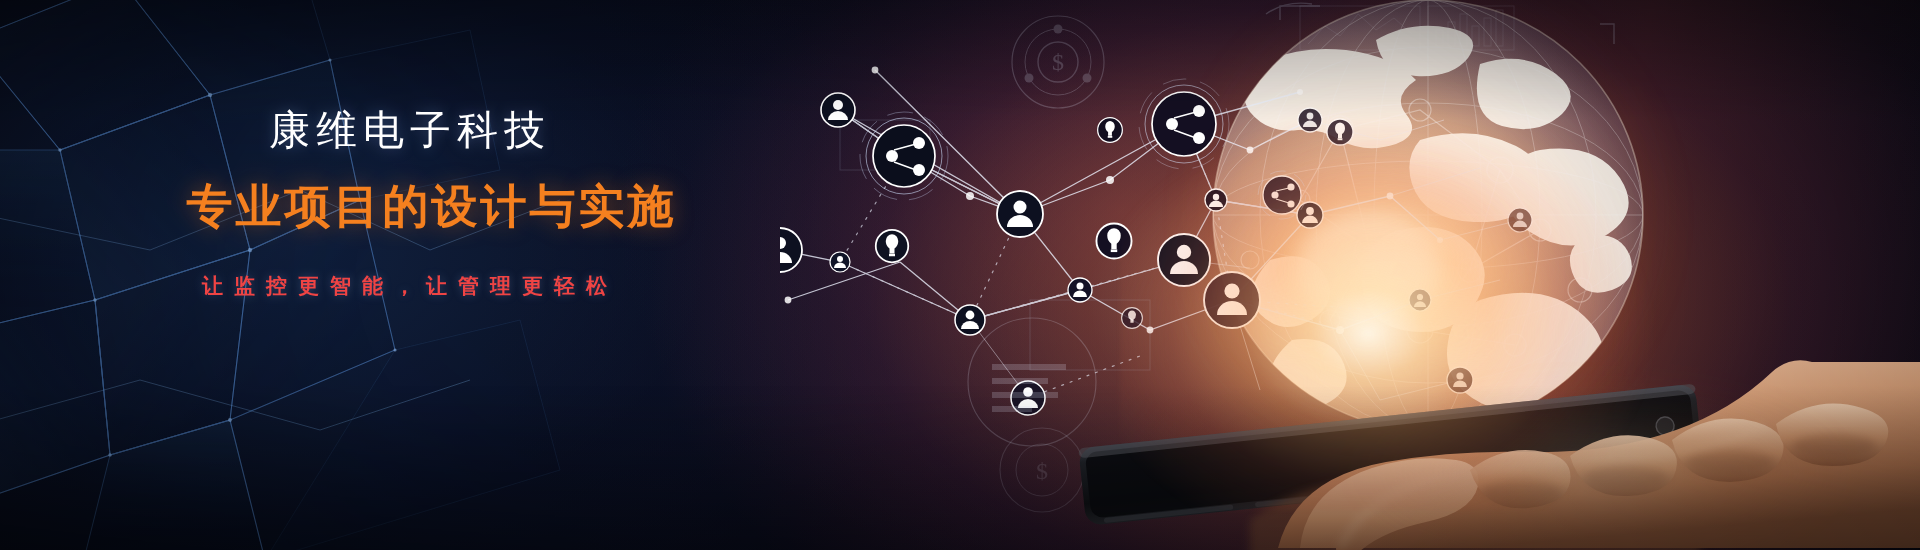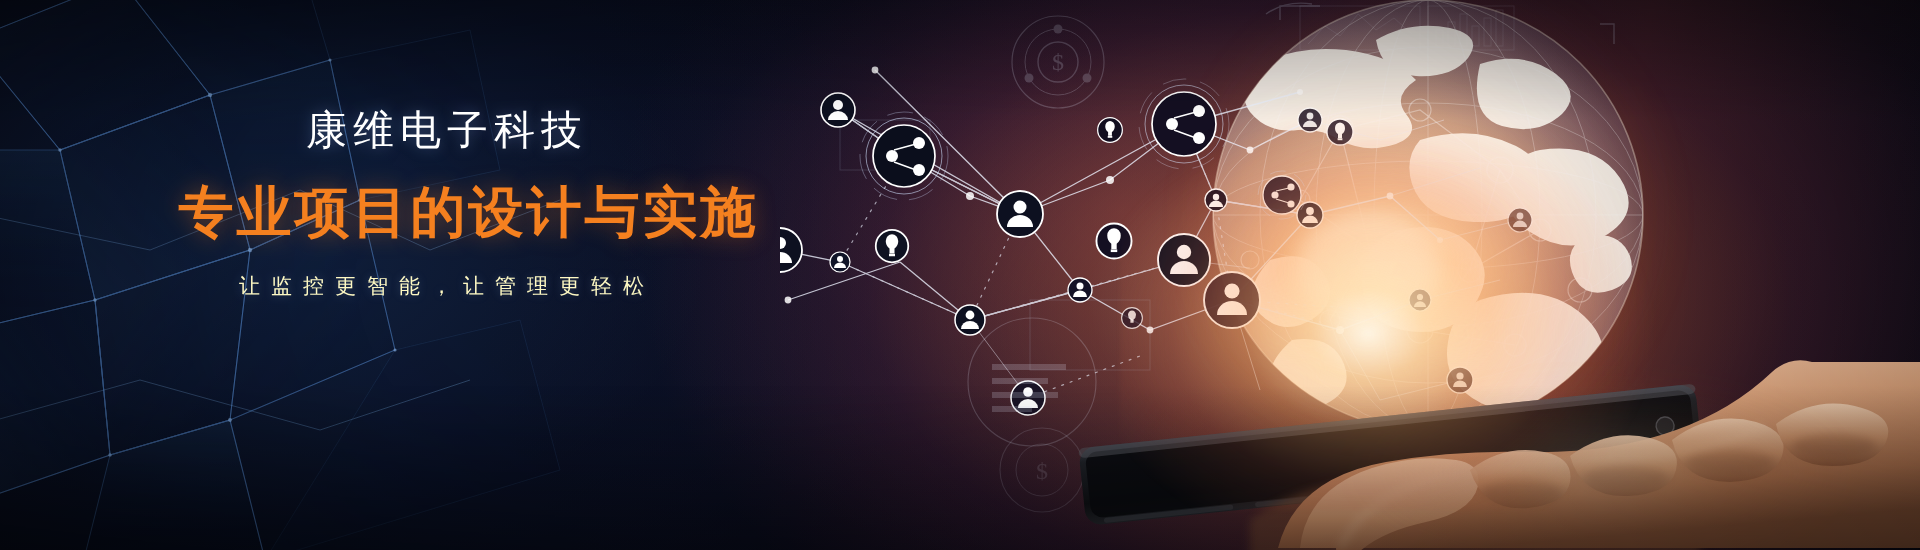--- a/index.html
+++ b/index.html
@@ -38,54 +38,53 @@
   
   .poly{position:absolute;left:0;top:0;width:620px;height:550px;opacity:.95;}
 
   
   .art{position:absolute;left:780px;top:0;width:1140px;height:550px;}
 
   
   .copy{
     position:absolute;left:0;top:0;width:820px;height:550px;
     text-align:center;
-    margin-left:37px;
   }
   .company{
     position:absolute;left:0;right:0;top:103px;
     color:#ffffff;
     font-size:41px;
     letter-spacing:6px;
     font-weight:400;
     text-shadow:0 0 14px rgba(150,185,255,.35);
     white-space:nowrap;
   }
   .headline{
     position:absolute;left:0;right:0;top:176px;
     color:#f5801f;
-    font-size:55px;
+    font-size:46px;
     font-weight:700;
     letter-spacing:3px;
     white-space:nowrap;
     text-shadow:0 0 22px rgba(245,120,30,.40);
     padding-left:43px;
   }
   .subtitle{
     position:absolute;left:0;right:0;top:231px;
     color:#b9bfcc;
     font-size:12px;
     font-weight:400;
     letter-spacing:6.6px;
     white-space:nowrap;
   }
   .tagline{
     position:absolute;left:0;right:0;top:272px;
-    color:#fef9c3;
+    color:#ef4444;
     font-size:21px;
-    font-weight:400;
+    font-weight:700;
     letter-spacing:11px;
     white-space:nowrap;
     text-shadow:0 0 10px rgba(160,190,255,.25);
   }
 </style>
 </head>
 <body>
 
 <div id="banner">
 

